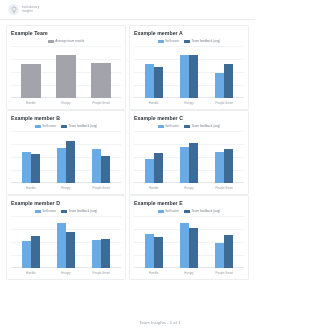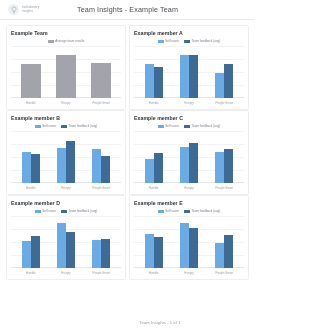--- a/index.html
+++ b/index.html
@@ -197,21 +197,20 @@
         <path d="M12 2.5a6 6 0 0 0-3.6 10.8c.5.4.8 1 .9 1.6l.1.9h5.2l.1-.9c.1-.6.4-1.2.9-1.6A6 6 0 0 0 12 2.5z" fill="none" stroke="#9aa7b3" stroke-width="2"></path>
         <rect x="9.6" y="17.4" width="4.8" height="1.9" rx="0.9" fill="#9aa7b3"></rect>
         <rect x="10.4" y="20.2" width="3.2" height="1.7" rx="0.8" fill="#9aa7b3"></rect>
       </svg>
     </span>
     <span class="brand-text">
       <span>evolutionary</span>
       <span>insights</span>
     </span>
   </div>
-  <div class="header-title">Team Insights - Example Team</div>
 </div>
 
 <div class="cards-grid">
     <div class="card">
       <div class="card-title">Example Team</div>
       <div class="legend">
         <div class="legend-item">
           <span class="legend-swatch" style="background: rgb(163, 163, 171);"></span>
           <span class="legend-label">Average team results</span>
         </div>

